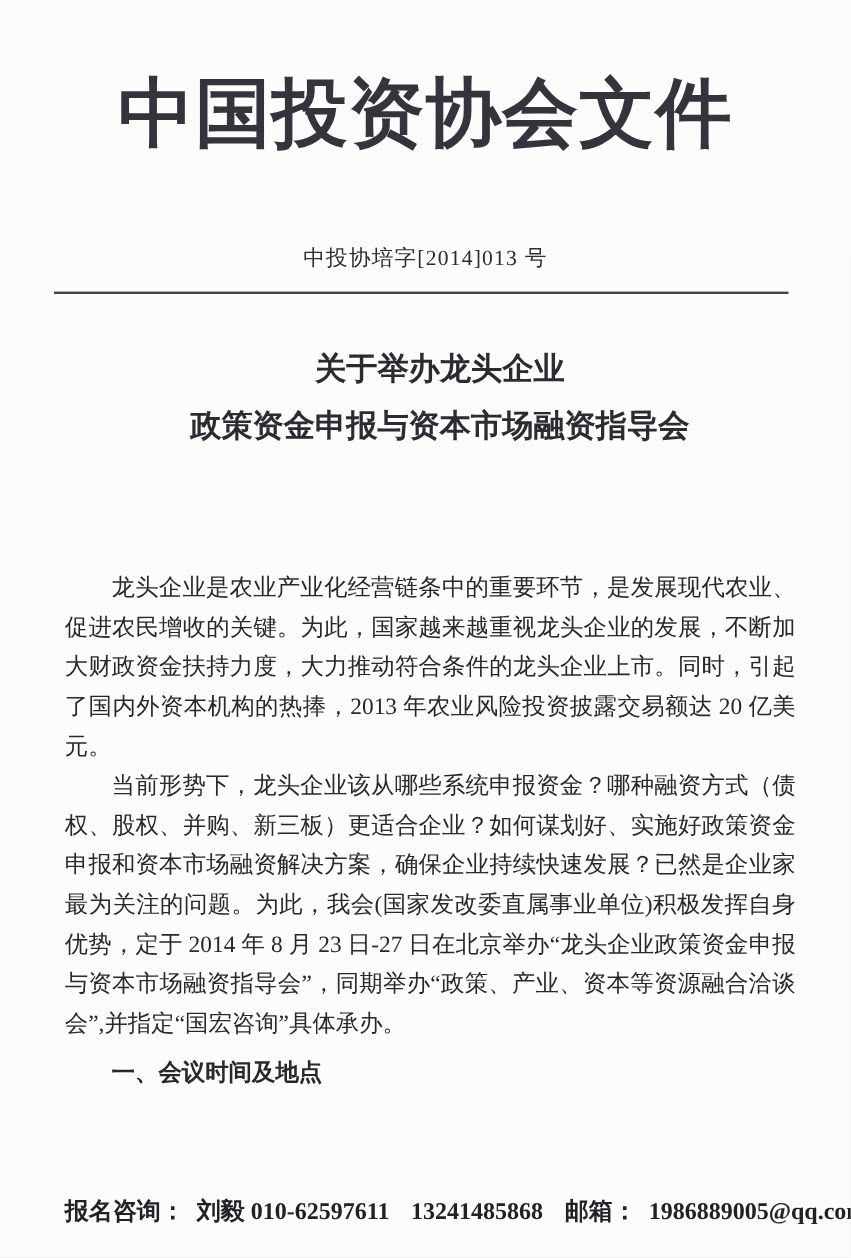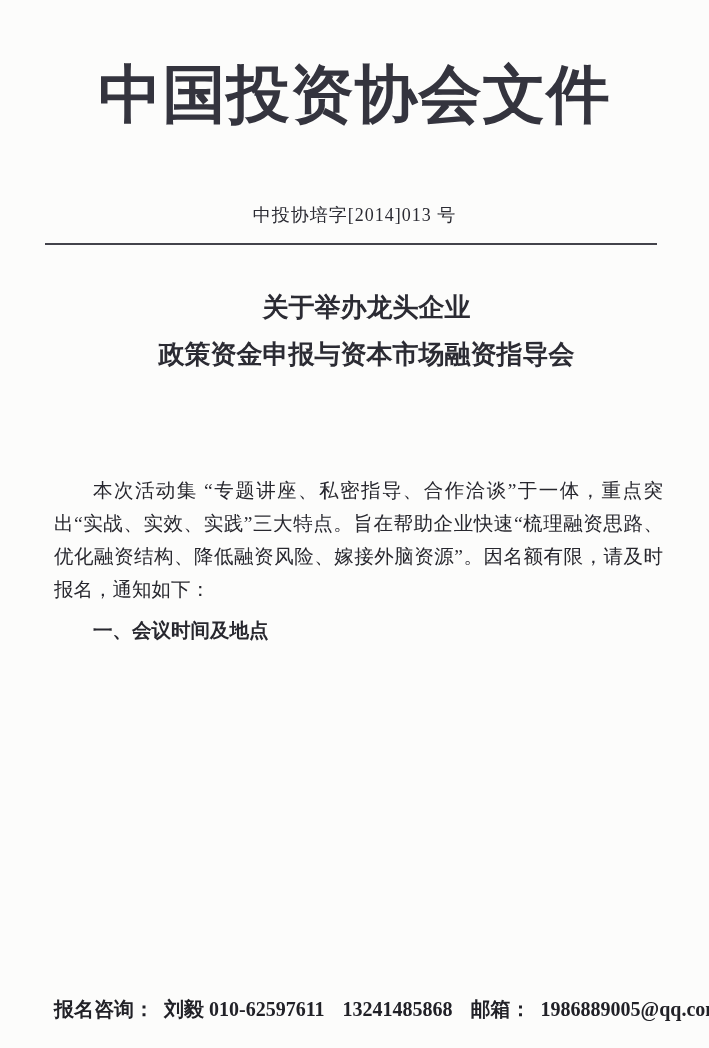--- a/index.html
+++ b/index.html
@@ -110,21 +110,22 @@
   <div class="doc-number">中投协培字[2014]013 号</div>
 
   <div class="divider"></div>
 
   <div class="notice-title">
     <div>关于举办龙头企业</div>
     <div>政策资金申报与资本市场融资指导会</div>
   </div>
 
   <div class="body-text">
-    <p class="para">本次活动集 “专题讲座、私密指导、合作洽谈”于一体，重点突出“实战、实效、实践”三大特点。旨在帮助企业快速“梳理融资思路、优化融资结构、降低融资风险、嫁接外脑资源”。因名额有限，请及时报名，通知如下：</p>
+    <p class="para">龙头企业是农业产业化经营链条中的重要环节，是发展现代农业、促进农民增收的关键。为此，国家越来越重视龙头企业的发展，不断加大财政资金扶持力度，大力推动符合条件的龙头企业上市。同时，引起了国内外资本机构的热捧，2013 年农业风险投资披露交易额达 20 亿美元。</p>
+    <p class="para">当前形势下，龙头企业该从哪些系统申报资金？哪种融资方式（债权、股权、并购、新三板）更适合企业？如何谋划好、实施好政策资金申报和资本市场融资解决方案，确保企业持续快速发展？已然是企业家最为关注的问题。为此，我会(国家发改委直属事业单位)积极发挥自身优势，定于 2014 年 8 月 23 日-27 日在北京举办“龙头企业政策资金申报与资本市场融资指导会”，同期举办“政策、产业、资本等资源融合洽谈会”,并指定“国宏咨询”具体承办。</p>
     <p class="section-heading">一、会议时间及地点</p>
 
   </div>
 
   <div class="footer">
     <div>
       <span class="gap-sm">报名咨询：</span><span class="gap-md">刘毅 010-62597611</span><span class="gap-md">13241485868</span><span class="gap-sm">邮箱：</span><span>1986889005@qq.com</span>
     </div>
     <div class="page-indicator">第 1 页 共 5 页</div>
   </div>

